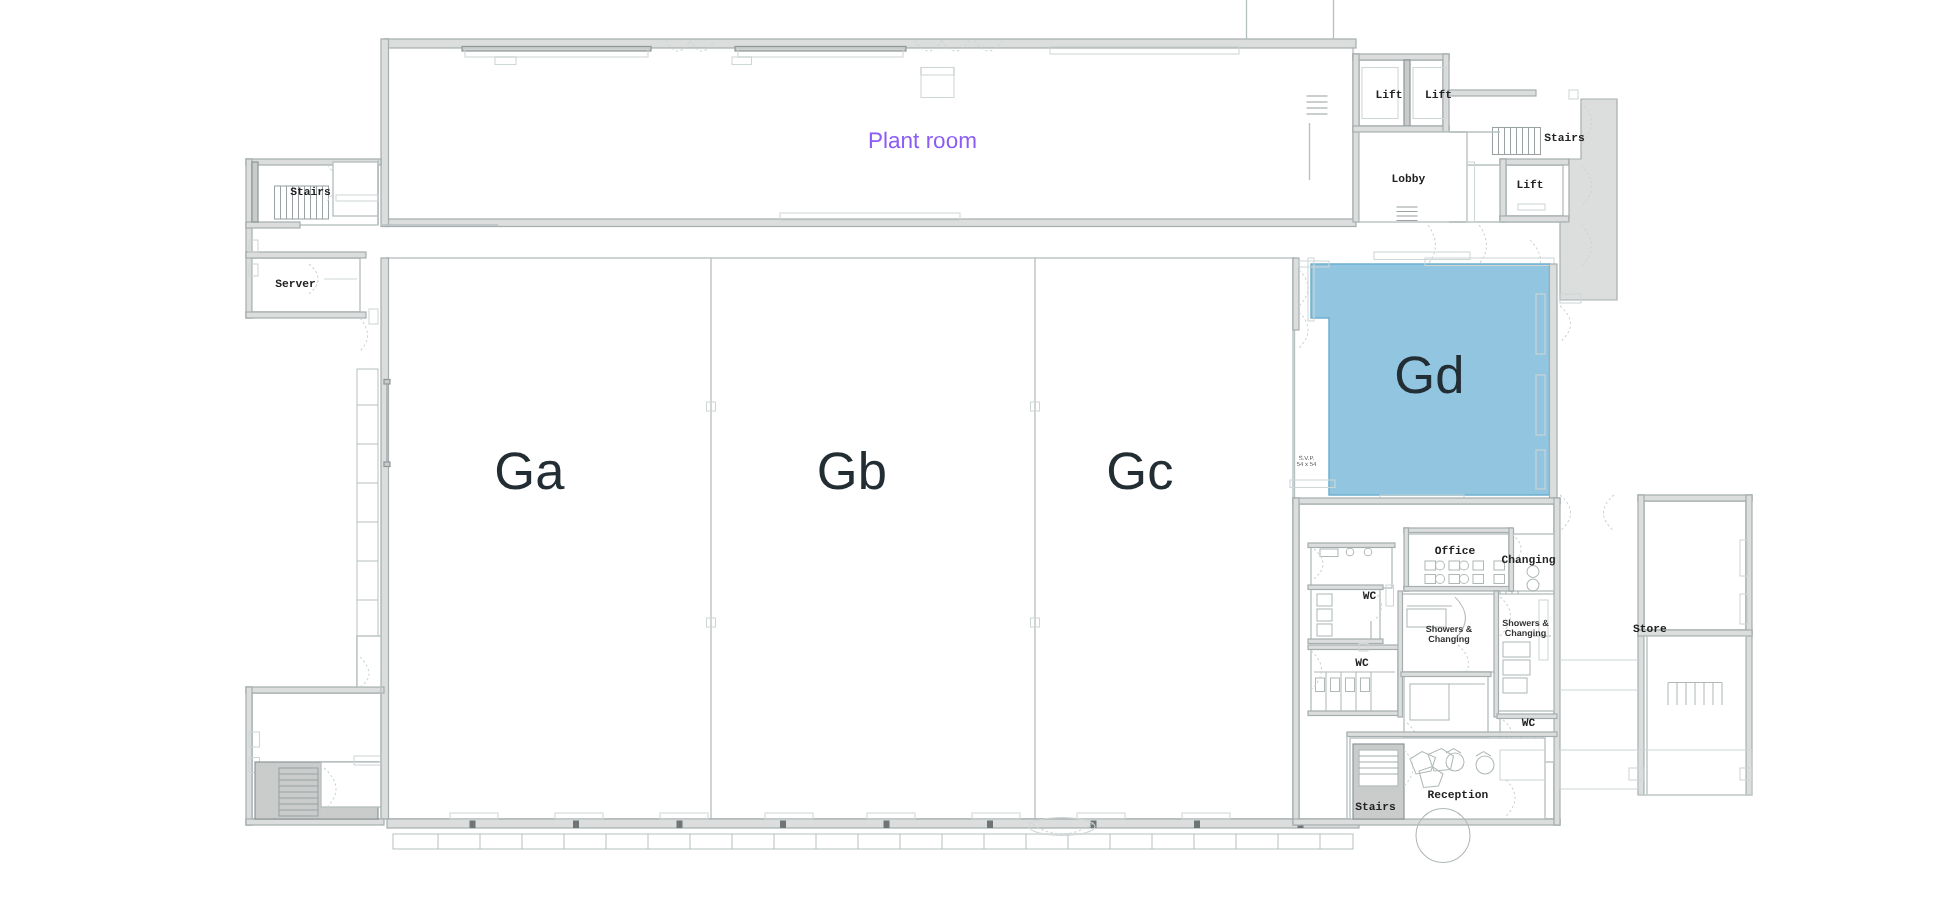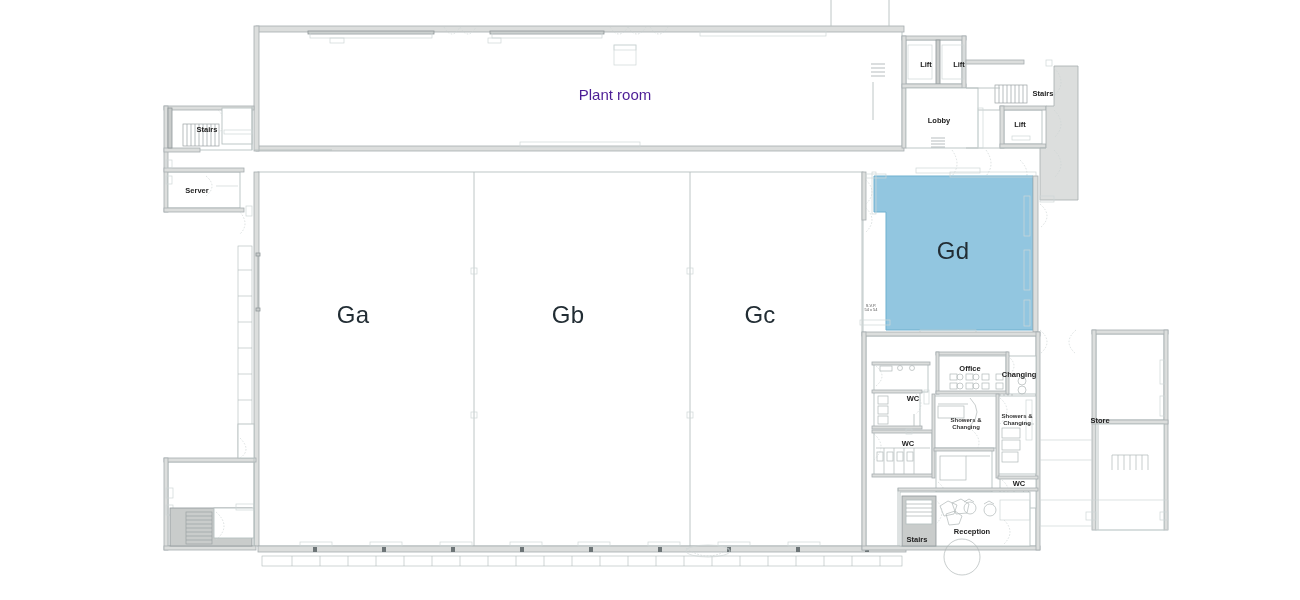--- a/index.html
+++ b/index.html
@@ -2,23 +2,23 @@
 <html><head>
 <meta charset="utf-8">
 <style>
   html,body{margin:0;padding:0;background:#ffffff;}
   body{width:1300px;height:600px;overflow:hidden;
        font-family:"Liberation Sans","DejaVu Sans",sans-serif;}
   #plan{position:relative;width:1300px;height:600px;background:#fff;}
   #plan svg{display:block;position:absolute;left:0;top:0;}
   .lbl{position:absolute;color:#25323a;white-space:nowrap;
        transform:translate(-50%,-50%);pointer-events:none;}
-  .unit-lbl{font-size:24px;letter-spacing:.2px;color:#222d34;text-align:right;}
-  .room-lbl{font-size:15px;color:#4c1d95;}
-  .small-lbl{font-size:7.5px;color:#222;font-weight:600;}
+  .unit-lbl{font-size:35px;letter-spacing:.2px;color:#222d34;text-align:right;}
+  .room-lbl{font-size:15px;color:#8b5cf6;}
+  .small-lbl{font-size:7.5px;color:#222;font-weight:600;font-family:Liberation Mono, monospace;}
   .tiny-lbl{font-size:6px;color:#333;font-weight:600;line-height:7px;text-align:center;}
   .micro-lbl{font-size:4px;color:#555;line-height:4.4px;text-align:center;}
 </style>
 </head>
 <body>
 
 <div id="plan">
 
 <svg width="1300" height="600" viewBox="0 0 1300 600">
   <defs>

